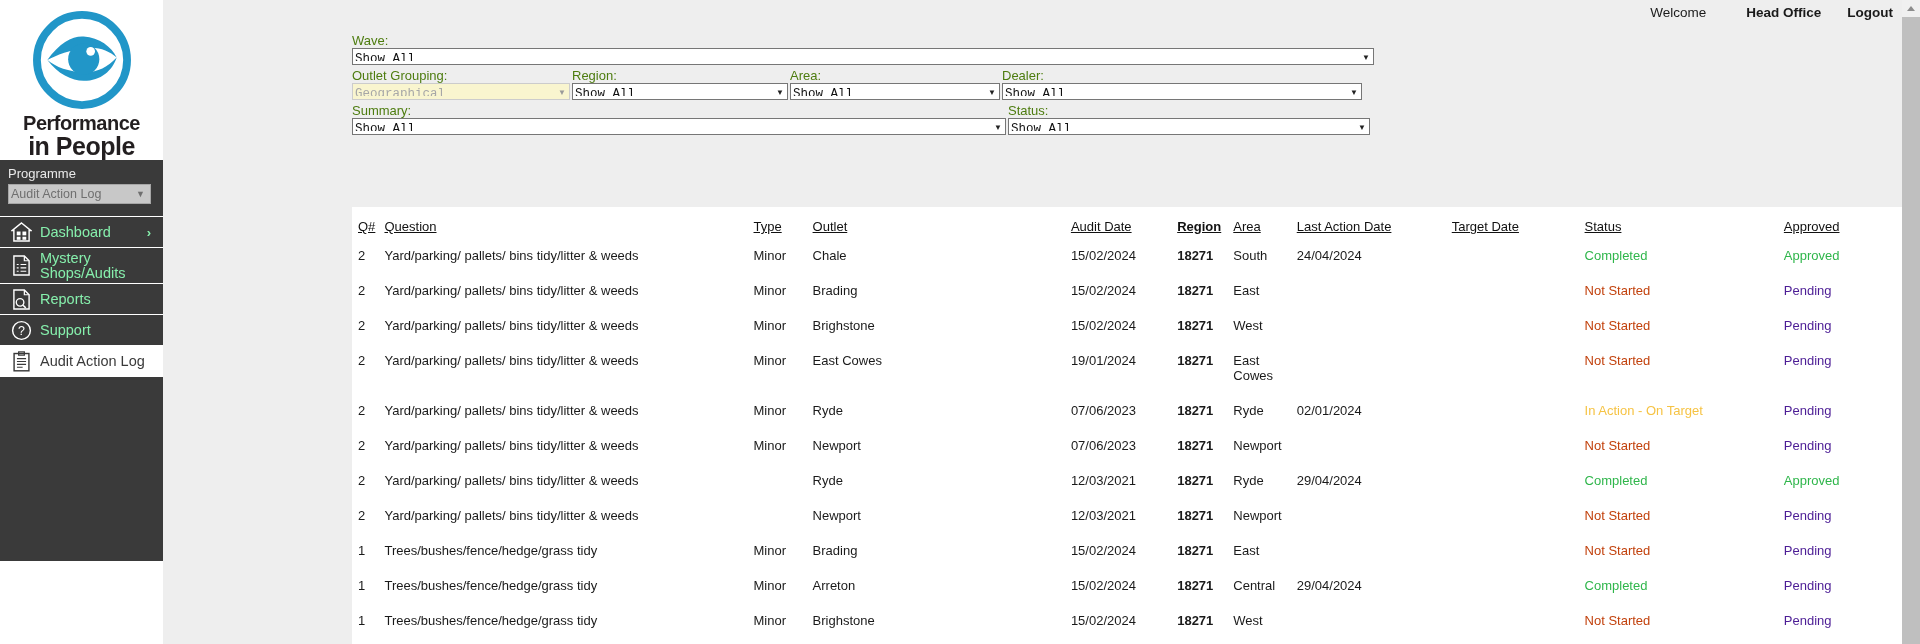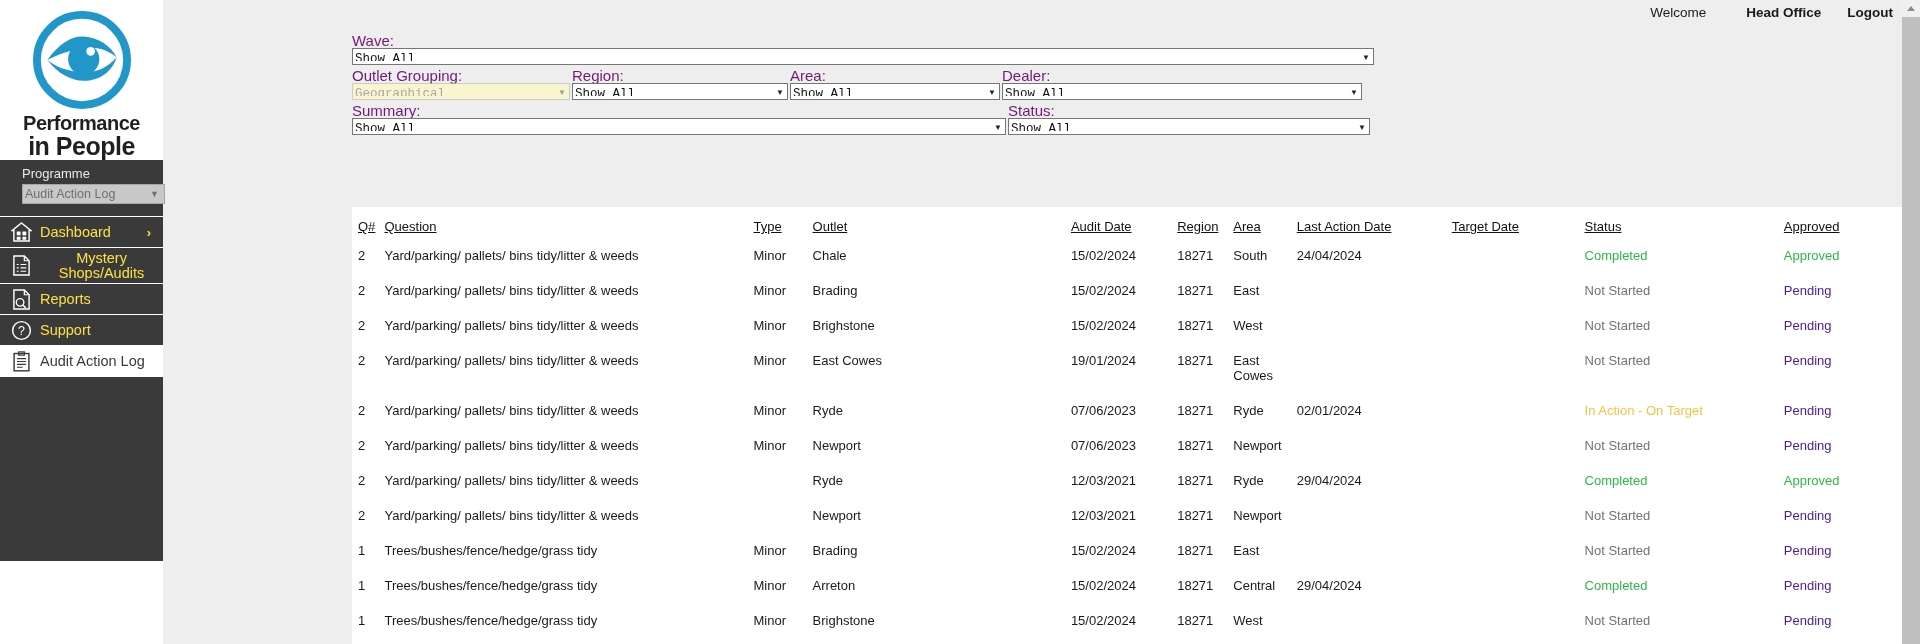--- a/index.html
+++ b/index.html
@@ -37,21 +37,21 @@
     line-height: 0.98;
     color: #231f20;
     font-weight: bold;
     letter-spacing: -0.5px;
   }
   .logo-text .l1 { font-size: 20px; display: block; }
   .logo-text .l2 { font-size: 25px; display: block; }
 
   .programme-box {
     background: #3a3a3a;
-    padding: 6px 8px 12px 22px;
+    padding: 6px 8px 12px 8px;
     border-bottom: 1px solid #ffffff;
   }
   .programme-label {
     color: #e9e9e9;
     font-size: 13px;
     margin-bottom: 3px;
   }
   .programme-select {
     width: 143px; height: 20px;
     background: #c8c8c8;
@@ -68,27 +68,27 @@
     position: absolute; right: 6px; top: 50%;
     transform: translateY(-50%);
     pointer-events: none;
     font-size: 9px; color: #6f6f6f;
   }
 
   .nav-item {
     display: flex; align-items: center;
     height: 31px;
     padding-left: 10px;
-    color: #fde047;
+    color: #86efac;
     font-size: 14.5px;
     border-bottom: 1px solid #ffffff;
     background: #3a3a3a;
     position: relative;
   }
-  .nav-item.tall { height: 36px; text-align: center; }
+  .nav-item.tall { height: 36px; }
   .nav-item.active {
     background: #ffffff;
     color: #3a3a3a;
   }
   .nav-ico {
     width: 22px; height: 22px;
     margin-right: 8px;
     flex: 0 0 22px;
     display: flex; align-items: center; justify-content: center;
   }
@@ -112,21 +112,21 @@
   #topbar .welcome { margin-right: 20px; }
   #topbar .user { font-weight: bold; margin-right: 26px; margin-left: 20px; }
   #topbar .logout { font-weight: bold; cursor: pointer; }
 
   
   #filters {
     position: absolute; left: 352px; top: 33px;
     width: 1022px;
     font-size: 13px; color: #1a1a1a;
   }
-  .flabel { font-size: 15px; color: #701a75; line-height: 15px; }
+  .flabel { font-size: 13px; color: #4d7c0f; line-height: 15px; }
   .ctl {
     height: 17px;
     border: 1px solid #767676;
     background: #ffffff;
     font-size: 12.5px;
     font-family: Liberation Mono, monospace;
     color: #101010;
     padding: 3px 2px;
     -webkit-appearance: none; appearance: none;
     display: block;
@@ -181,29 +181,29 @@
     color: #1a1a1a;
     padding: 10px 0 10px 0;
     vertical-align: top;
     line-height: 15px;
   }
   .c-qnum   { width: 22px;  padding-left: 6px; }
   .c-quest  { width: 250px; }
   .c-type   { width: 40px; }
   .c-outlet { width: 175px; }
   .c-adate  { width: 72px; }
-  .c-region { width: 38px; }
+  .c-region { width: 38px; font-weight: bold; }
   .c-area   { width: 43px; }
   .c-ladate { width: 105px; }
   .c-tdate  { width: 90px; }
   .c-status { width: 135px; }
   .c-appr   { width: 80px; }
 
   .st-completed { color: #2fb64b; }
-  .st-notstarted { color: #737373; }
+  .st-notstarted { color: #c2410c; }
   .st-inaction { color: #f6c344; }
   .ap-approved { color: #2fb64b; }
   .ap-pending { color: #4c1d95; }
 
   
   #scrollbar {
     position: absolute; right: 0; top: 0;
     width: 18px; height: 644px;
     background: #f0f0f0;
   }

